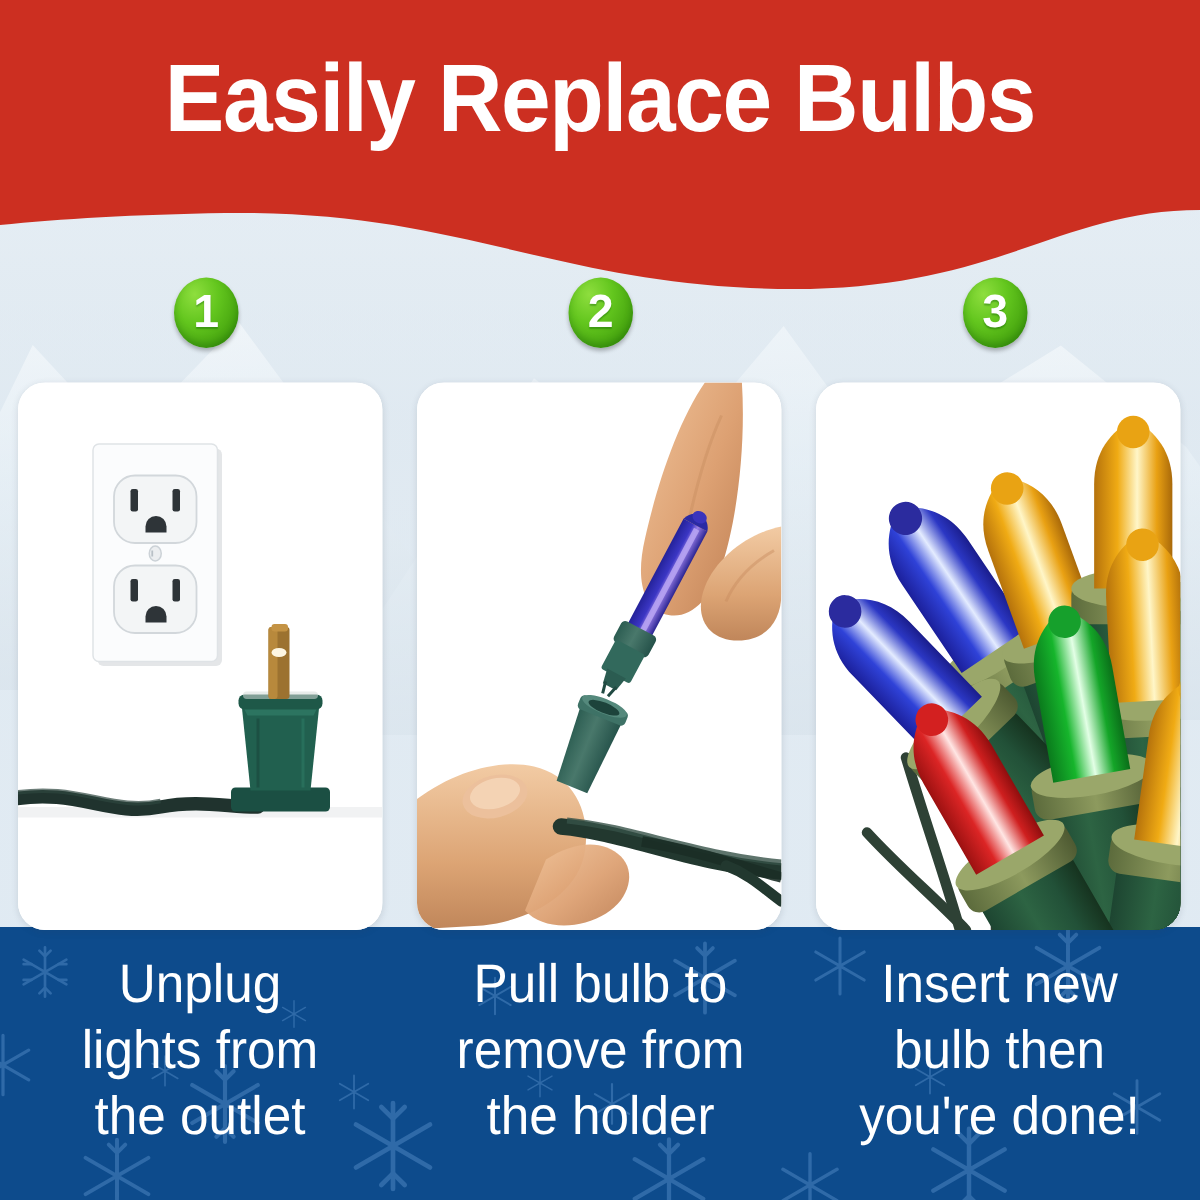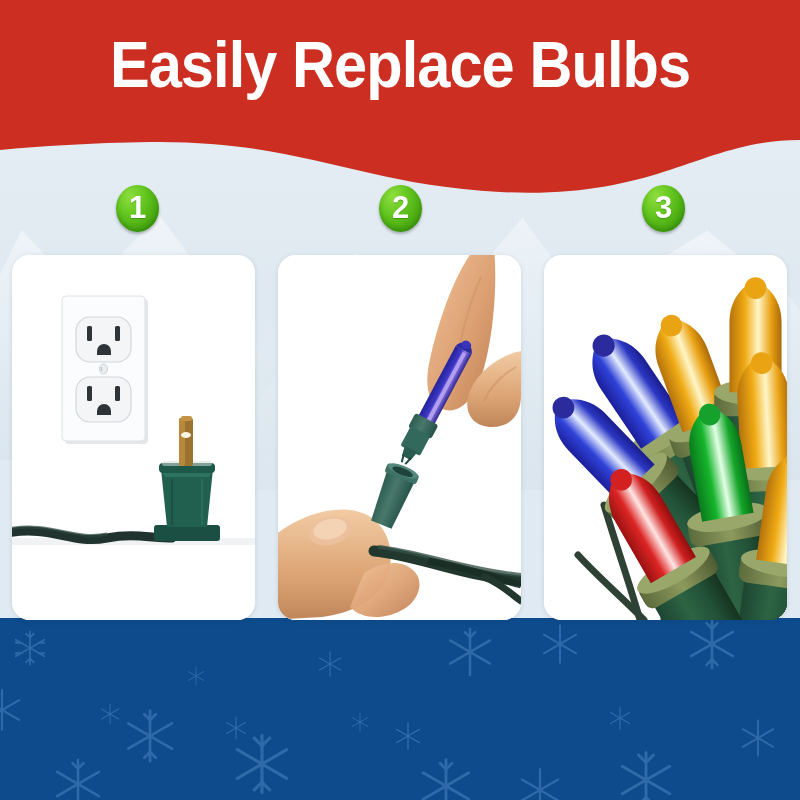--- a/index.html
+++ b/index.html
@@ -523,14 +523,25 @@
         <g transform="translate(2,92) scale(.9)">
           <path d="M0,-22 L0,22 M-19,-11 L19,11 M-19,11 L19,-11"></path>
         </g>
         <g transform="translate(196,58) scale(.4)">
           <path d="M0,-22 L0,22 M-19,-11 L19,11 M-19,11 L19,-11"></path>
         </g>
       </g>
     </svg>
   </div>
 
+  <div class="captions">
+    <div class="cap">Unplug
+lights from
+the outlet</div>
+    <div class="cap">Pull bulb to
+remove from
+the holder</div>
+    <div class="cap">Insert new
+bulb then
+you're done!</div>
+  </div>
 
 </div>
 
 </body></html>

